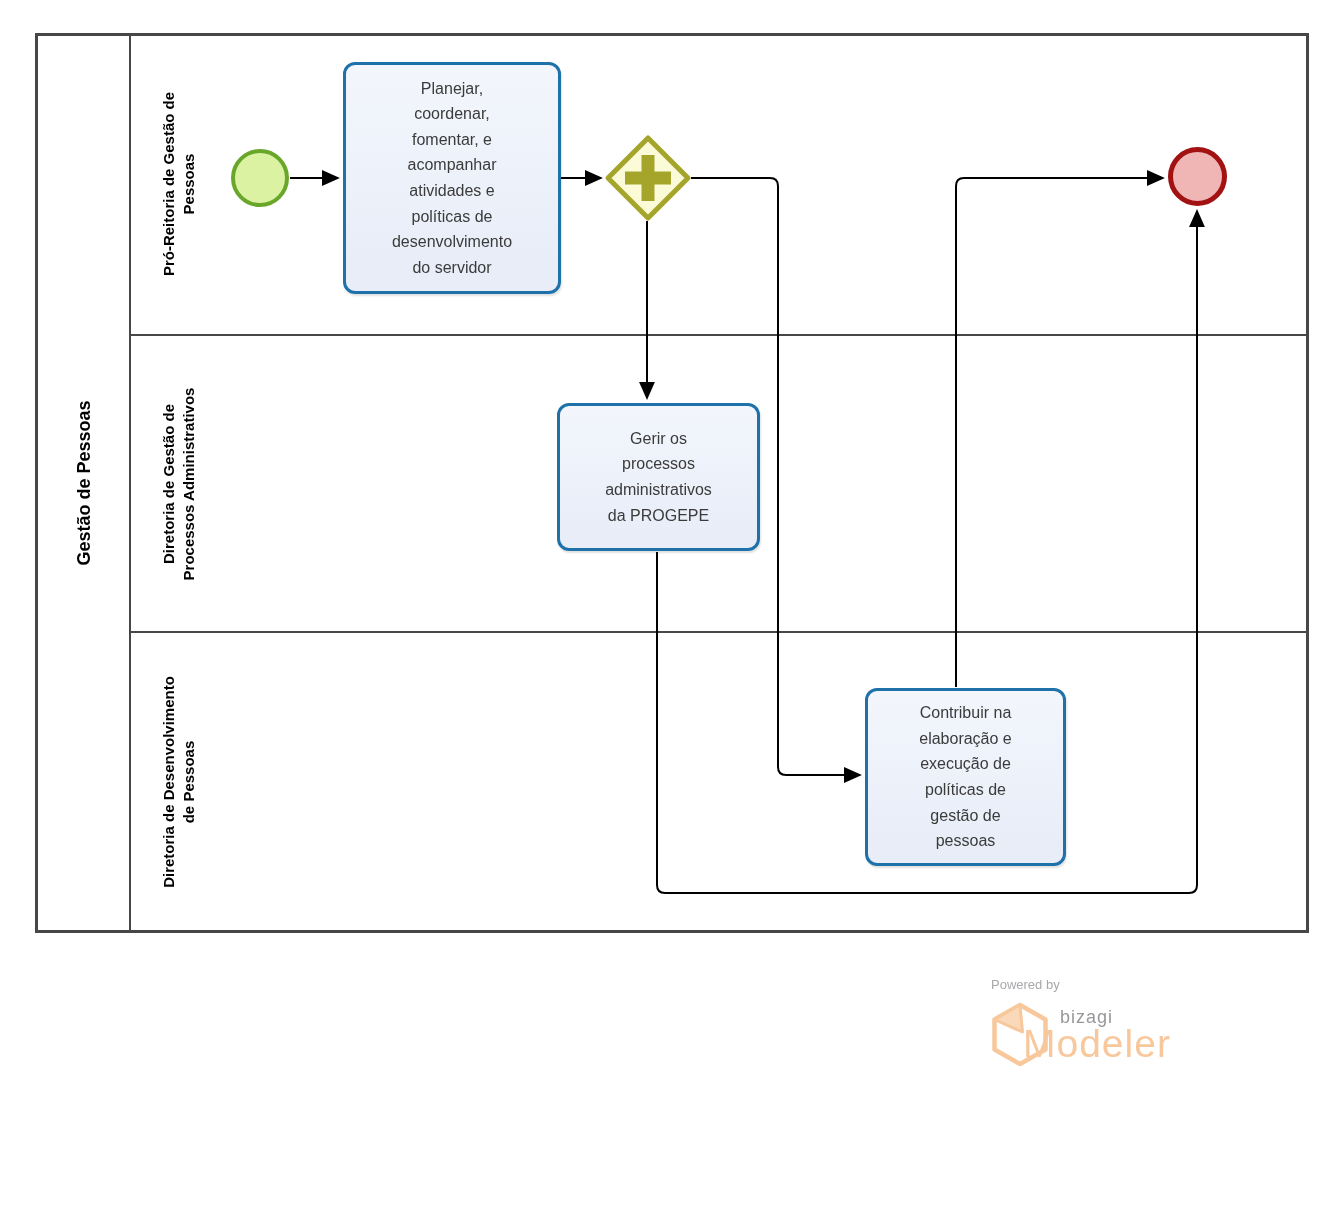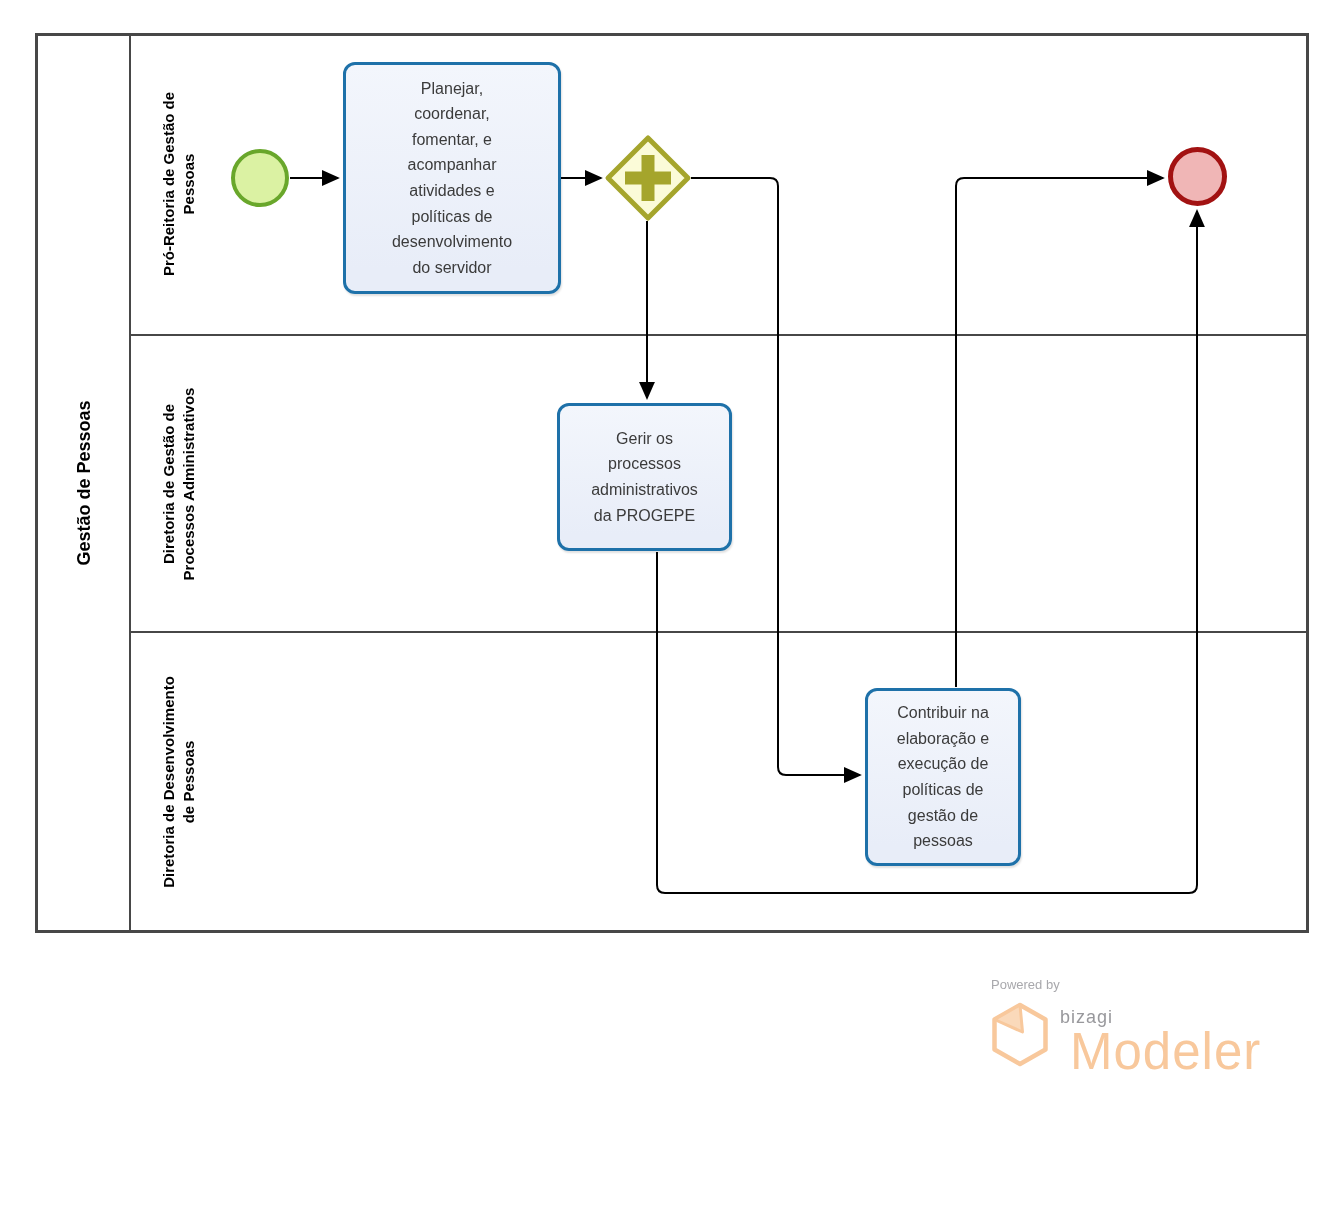--- a/index.html
+++ b/index.html
@@ -72,22 +72,22 @@
   .powered-by {
     position: absolute; left: 991px; top: 977px;
     font-size: 13px; color: #A8A8AC; text-align: right;
   }
   .brand-icon { position: absolute; left: 991px; top: 1002px; }
   .brand-name {
     position: absolute; left: 1060px; top: 1007px;
     font-size: 18px; letter-spacing: 1px; color: var(--brand-gray);
   }
   .brand-product {
-    position: absolute; left: 1070px; top: 1022px;
-    font-size: 51px; letter-spacing: 1px; color: var(--brand-orange);
+    position: absolute; left: 1023px; top: 1022px;
+    font-size: 39px; letter-spacing: 1px; color: var(--brand-orange);
   }
 </style>
 </head>
 <body>
 
 <div id="canvas">
 
   <div class="pool">
     <div class="pool-header">
       <span class="rot-label pool-title">Gestão de Pessoas</span>
@@ -137,25 +137,25 @@
   </div>
 
   <div class="task" style="left:343px; top:62px; width:218px; height:232px">Planejar,
 coordenar,
 fomentar, e
 acompanhar
 atividades e
 políticas de
 desenvolvimento
 do servidor</div>
-  <div class="task" style="left:557px; top:403px; width:175px; height:148px">Gerir os
+  <div class="task" style="left:557px; top:403px; width:203px; height:148px">Gerir os
 processos
 administrativos
 da PROGEPE</div>
-  <div class="task" style="left:865px; top:688px; width:156px; height:178px">Contribuir na
+  <div class="task" style="left:865px; top:688px; width:201px; height:178px">Contribuir na
 elaboração e
 execução de
 políticas de
 gestão de
 pessoas</div>
 
   <div class="powered-by">Powered by</div>
   <svg class="brand-icon" width="58" height="65" viewBox="0 0 58 65">
     <polygon points="29,3 54.5,17.5 54.5,47.5 29,62 3.5,47.5 3.5,17.5" fill="none" style="stroke:var(--brand-orange)" stroke-width="4.5" stroke-linejoin="round"></polygon>
     <path d="M29,3 L3.5,17.5 L31.5,30 Z" style="fill:var(--brand-orange-light); stroke:var(--brand-orange)" stroke-width="3" stroke-linejoin="round"></path>

